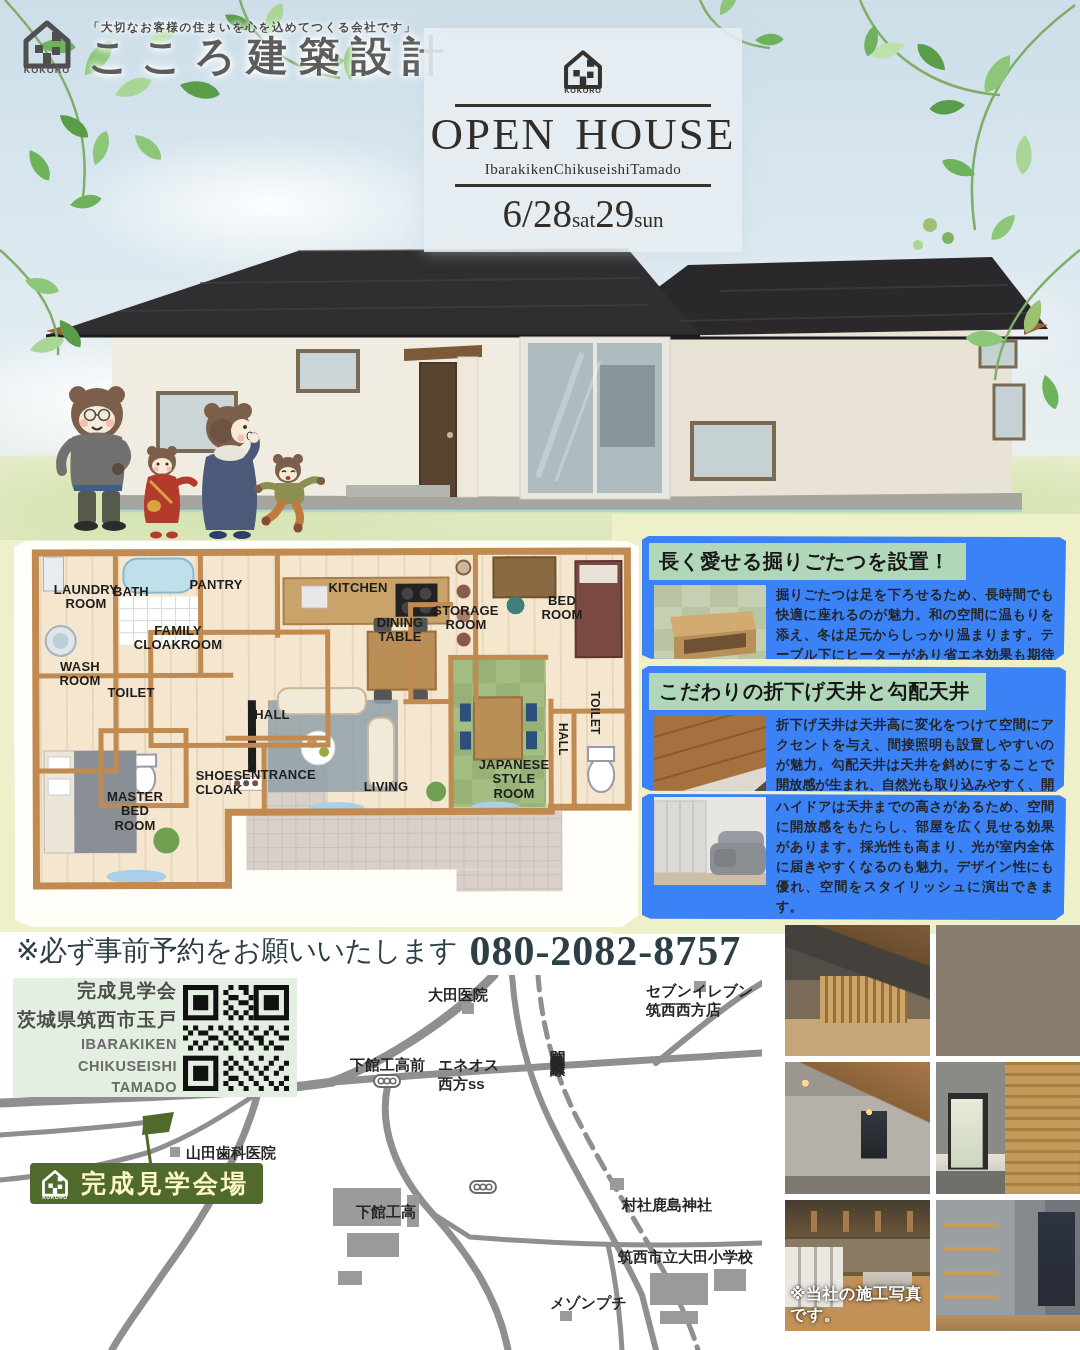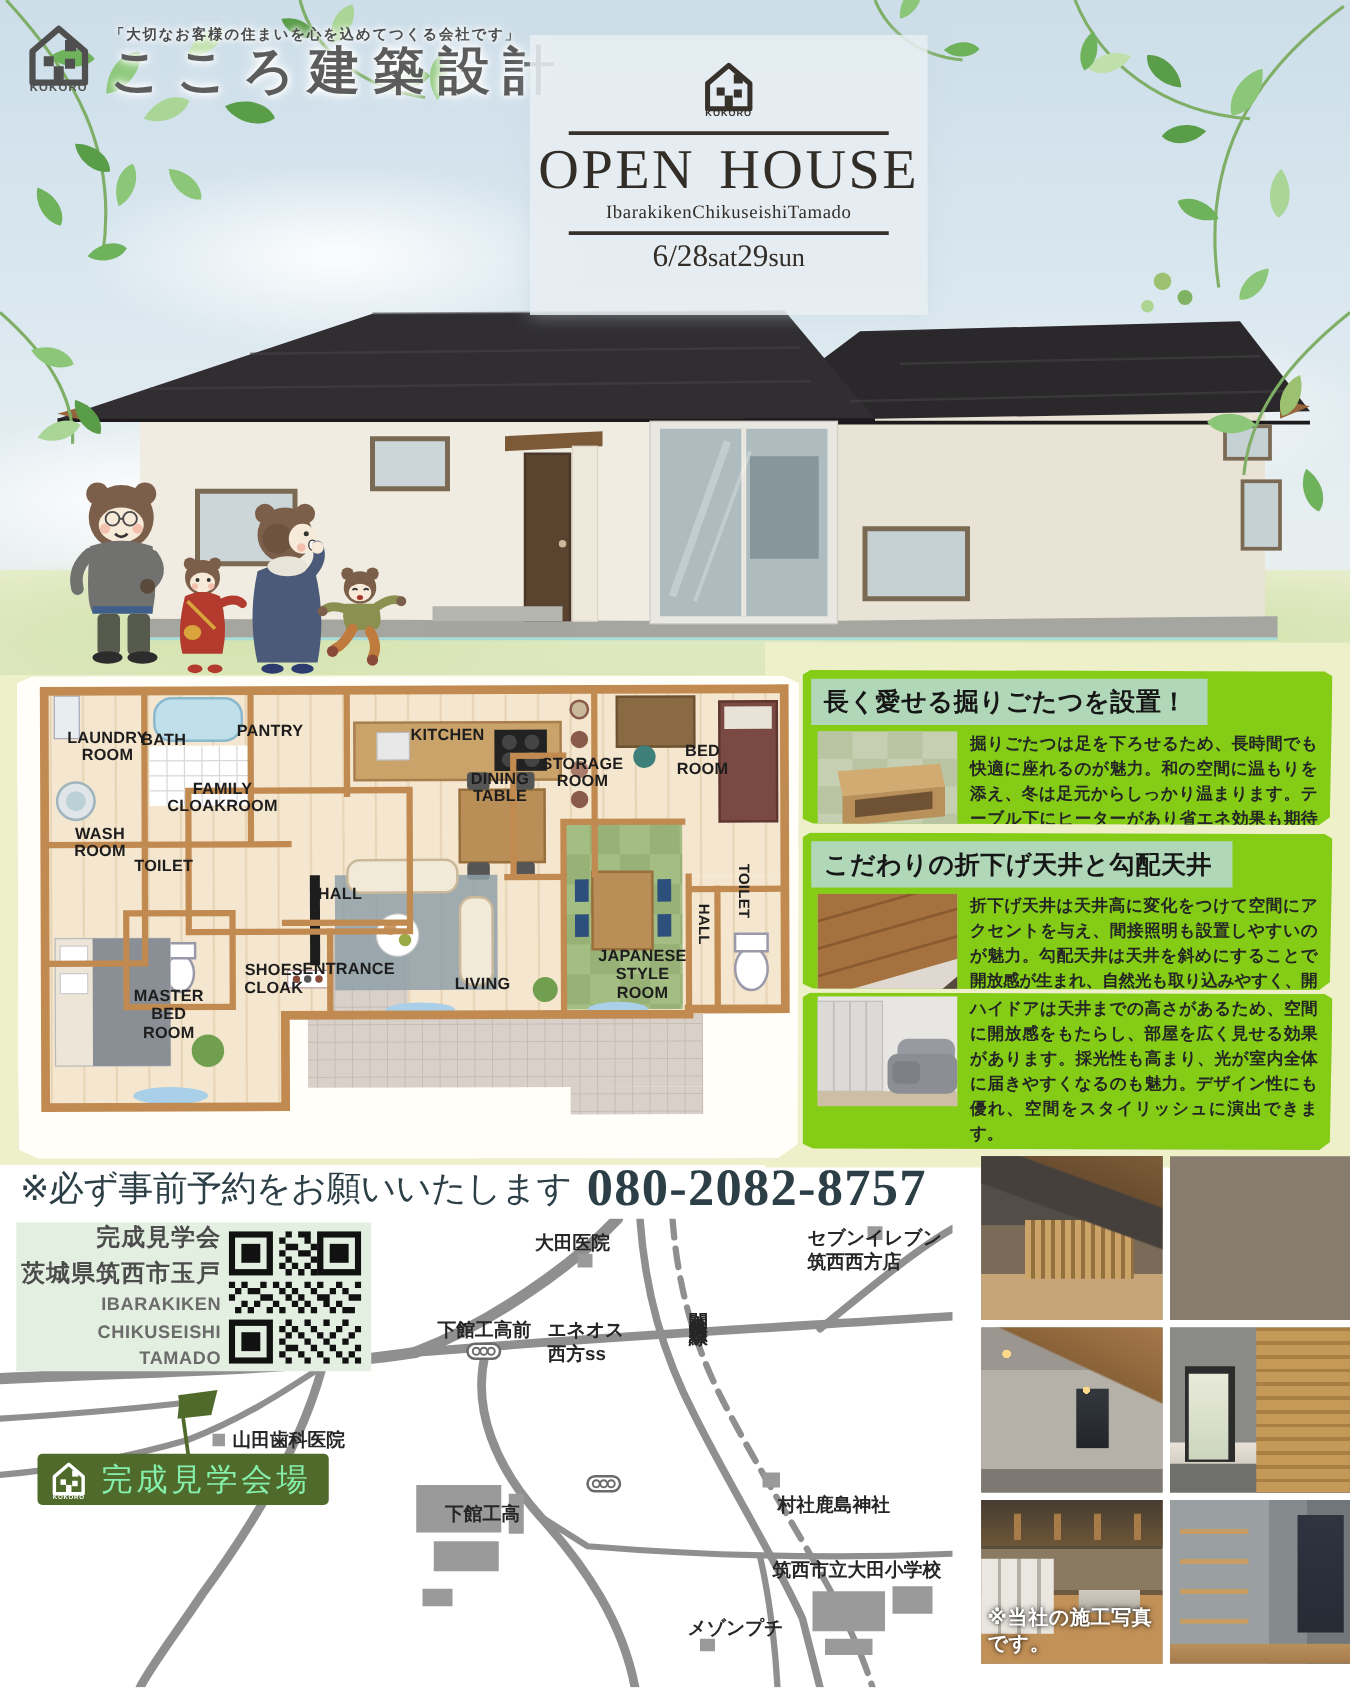--- a/index.html
+++ b/index.html
@@ -29,36 +29,36 @@
   text-shadow:0 0 5px #fff,0 0 8px #fff,0 0 12px rgba(255,255,255,.9); }
 .logo-svg text { font-family:"Liberation Sans",sans-serif; font-weight:bold; }
 
 
 .oh-panel { position:absolute; left:424px; top:28px; width:318px; height:224px;
   background:rgba(231,238,242,.88); text-align:center; box-shadow:0 0 14px rgba(200,215,225,.5); }
 .oh-panel .rule { width:256px; height:3px; background:#37312c; margin:6px auto 4px; }
 .oh-title { font-family:"Liberation Serif","DejaVu Serif",serif; font-size:45px; color:#332d28; letter-spacing:2px; word-spacing:6px; line-height:1.05; }
 .oh-loc { font-family:"Liberation Serif","DejaVu Serif",serif; font-size:15px; color:#332d28; letter-spacing:.5px; margin:3px 0 4px; }
 .oh-date { font-family:"Liberation Serif","DejaVu Serif",serif; color:#332d28; margin-top:4px; }
-.oh-date .big { font-size:25px; }
+.oh-date .big { font-size:39px; }
 .oh-date .small { font-size:21px; }
 .oh-time { font-family:"Liberation Serif","DejaVu Serif",serif; font-size:23px; color:#332d28; letter-spacing:3px; margin-top:1px; }
 
 
 .midband { position:absolute; left:0; top:540px; width:1080px; height:392px; background:#eef0c9; }
 .feat-bg { position:absolute; left:612px; top:514px; width:468px; height:420px; background:#eef0c9; }
 
 .plan-paper { position:absolute; left:14px; top:540px; width:626px; height:388px; background:#fffef9;
   box-shadow:0 3px 9px rgba(0,0,0,.2); transform:rotate(-.2deg);
   clip-path:polygon(0 1.5%,2% 0,98% .5%,100% 2%,99.6% 97%,97% 100%,2.5% 99.4%,0 97.5%); }
 .plan-label { position:absolute; font-size:13px; font-weight:bold; color:#1d1d1d; line-height:1.1;
   text-align:center; white-space:pre-line; letter-spacing:.2px; }
 .plan-label.vert { writing-mode:vertical-rl; font-size:12px; }
 
-.card { position:absolute; left:642px; width:424px; background:#84cc16; box-shadow:0 2px 6px rgba(0,0,0,.16);
+.card { position:absolute; left:642px; width:424px; background:#3b82f6; box-shadow:0 2px 6px rgba(0,0,0,.16);
   clip-path:polygon(0 3%,1.5% 0,98.5% 1%,100% 4%,99.5% 95%,97.5% 100%,2% 99%,0 96%); }
 .card h3 { display:inline-block; background:#b0d7b8; color:#161616; font-size:20px; font-weight:bold;
   letter-spacing:.5px; padding:5px 16px 5px 10px; margin:7px 0 2px 7px; }
 .card .row { display:flex; gap:10px; padding:3px 12px 12px 12px; align-items:flex-start; }
 .card .row svg { flex:0 0 auto; }
 .card p { font-size:13.3px; line-height:1.5; color:#252525; font-weight:bold; text-align:justify; letter-spacing:-0.2px; }
 
 
 .reserve { position:absolute; left:16px; top:927px; width:748px; display:flex; align-items:center; gap:12px; white-space:nowrap; }
 .reserve .note { font-size:28px; font-weight:normal; color:#2c3f47; letter-spacing:-.5px; }
@@ -68,21 +68,21 @@
 .map { position:absolute; left:0; top:975px; width:762px; height:375px; background:#fff; }
 .map-label { position:absolute; font-size:15px; font-weight:bold; color:#262626; line-height:1.25; white-space:pre-line; }
 .map-label.vert { writing-mode:vertical-rl; letter-spacing:2px; }
 .addr-box { position:absolute; left:13px; top:978px; width:284px; height:119px; background:#e3efe0;
   display:flex; align-items:center; justify-content:space-between; padding:6px 8px 6px 4px; }
 .addr-txt { width:160px; text-align:right; }
 .addr-txt .jp { font-size:19px; color:#4c4c4c; font-weight:bold; letter-spacing:1px; line-height:1.5; }
 .addr-txt .en { font-size:14.5px; color:#6b6b6b; font-weight:bold; letter-spacing:.5px; line-height:1.45; }
 .venue-badge { position:absolute; left:30px; top:1163px; display:flex; align-items:center; gap:9px;
   background:#4f6a2b; border-radius:4px; padding:4px 14px 4px 8px; }
-.venue-badge .vtxt { color:#86efac; font-size:25px; font-weight:normal; letter-spacing:3px; }
+.venue-badge .vtxt { color:#fef9c3; font-size:25px; font-weight:bold; letter-spacing:3px; }
 .flag { position:absolute; left:136px; top:1112px; }
 
 
 .photos { position:absolute; left:765px; top:925px; width:315px; height:406px;
   display:grid; grid-template-columns:1fr 1fr; grid-template-rows:1fr 1fr 1fr; gap:6px;padding-left:20px; }
 .ph { position:relative; overflow:hidden; background:#887c6e; }
 .ph-caption { position:absolute; left:5px; bottom:5px; color:#fff; font-size:16px; font-weight:bold;
   text-shadow:0 0 3px rgba(0,0,0,.7),0 0 5px rgba(0,0,0,.5); letter-spacing:.5px; }
 #ph1 { background-image:
   linear-gradient(200deg,#7c5c39 0%,#6b4e2f 22%,#45403b 23%,#45403b 40%,rgba(0,0,0,0) 41%),

